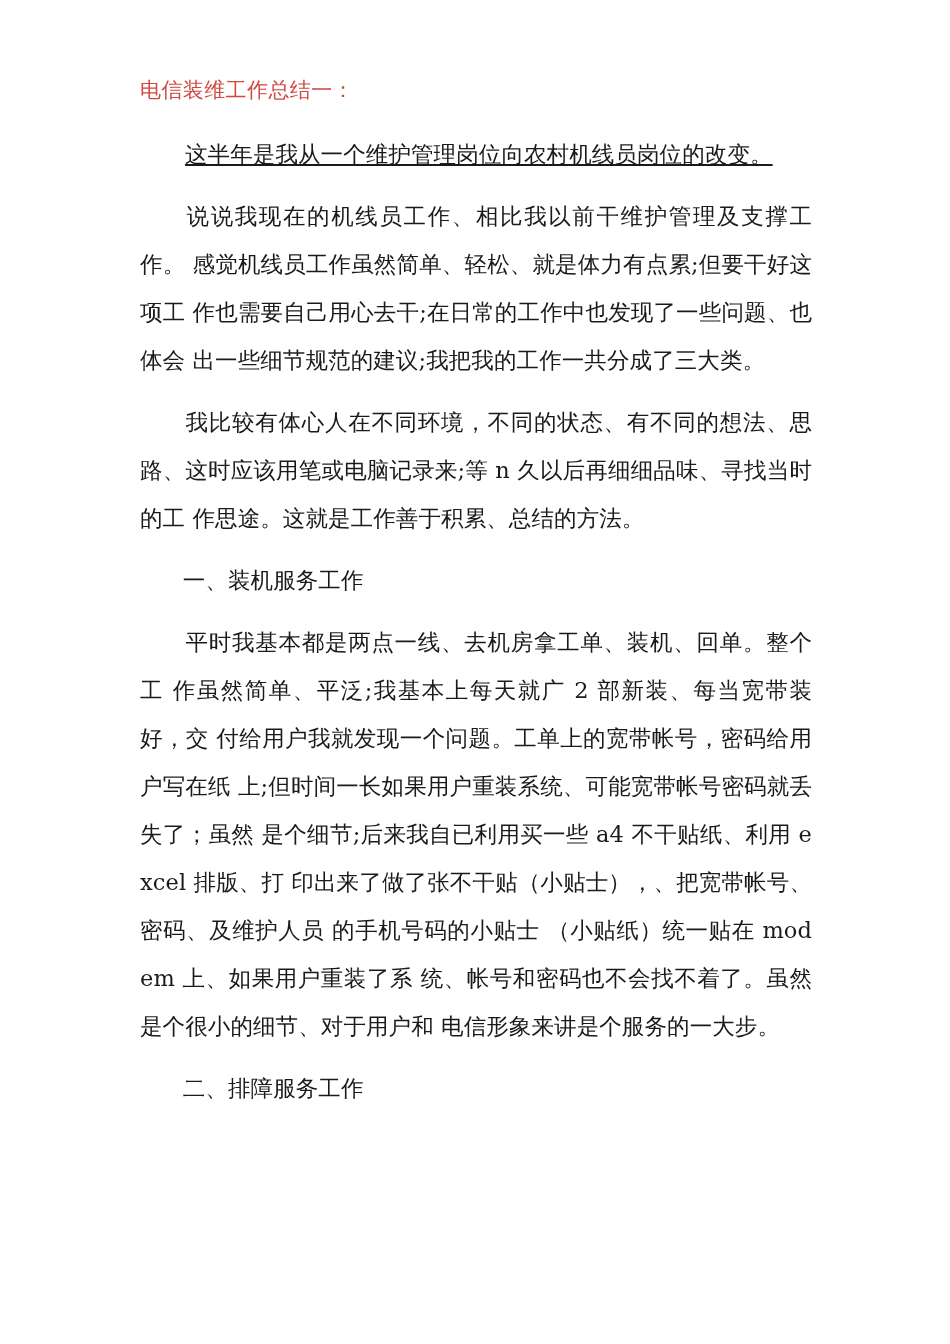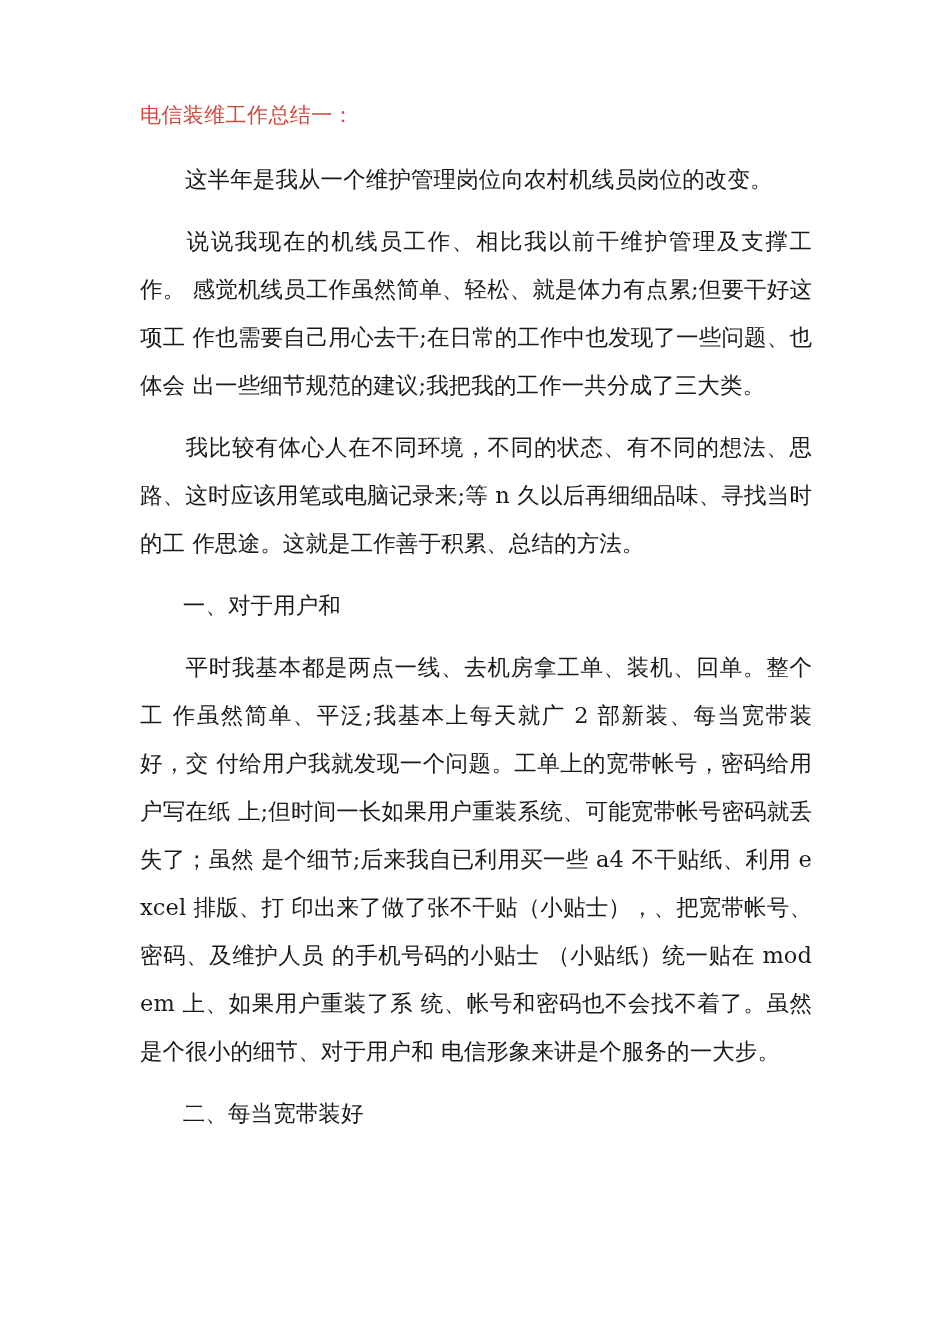--- a/index.html
+++ b/index.html
@@ -24,37 +24,38 @@
     position: absolute;
     left: 140px;
     top: 0;
     width: 672px;
   }
   .doc-title {
     color: #d0473f;
     font-size: 21px;
     line-height: 30px;
     margin: 0;
-    padding-top: 100px;
+    padding-top: 75px;
     font-weight: normal;
     letter-spacing: 0.4px;
     white-space: pre;
   }
   .para {
     font-size: 22.5px;
     line-height: 48px;
     margin: 0;
     text-align: justify;
     text-justify: inter-ideograph;
     white-space: pre-wrap;
     word-break: break-all;
     letter-spacing: 0.1px;
   }
   .para.first-body {
     margin-top: 25px;
+    text-decoration: underline;
   }
   .para.gap {
     margin-top: 14px;
   }
   .para.heading-line {
     margin-top: 14px;
   }
   .indent {
     display: inline-block;
     width: 2em;
@@ -71,21 +72,21 @@
   <div class="content">
 
     <div class="doc-title">电信装维工作总结一：</div>
 
     <p class="para first-body"><span class="indent"></span><span>这半年是我从一个维护管理岗位向农村机线员岗位的改变。</span></p>
 
     <p class="para gap"><span class="indent"></span><span>说说我现在的机线员工作、相比我以前干维护管理及支撑工作。 感觉机线员工作虽然简单、轻松、就是体力有点累;但要干好这项工 作也需要自己用心去干;在日常的工作中也发现了一些问题、也体会 出一些细节规范的建议;我把我的工作一共分成了三大类。</span></p>
 
     <p class="para gap"><span class="indent"></span><span>我比较有体心人在不同环境，不同的状态、有不同的想法、思路、这时应该用笔或电脑记录来;等 n 久以后再细细品味、寻找当时的工 作思途。这就是工作善于积累、总结的方法。</span></p>
 
-    <p class="para heading-line"><span class="indent-sm"></span><span>一、对于用户和</span></p>
+    <p class="para heading-line"><span class="indent-sm"></span><span>一、装机服务工作</span></p>
 
     <p class="para gap"><span class="indent"></span><span>平时我基本都是两点一线、去机房拿工单、装机、回单。整个工 作虽然简单、平泛;我基本上每天就广 2 部新装、每当宽带装好，交 付给用户我就发现一个问题。工单上的宽带帐号，密码给用户写在纸 上;但时间一长如果用户重装系统、可能宽带帐号密码就丢失了；虽然 是个细节;后来我自已利用买一些 a4 不干贴纸、利用 excel 排版、打 印出来了做了张不干贴（小贴士），、把宽带帐号、密码、及维护人员 的手机号码的小贴士 （小贴纸）统一贴在 modem 上、如果用户重装了系 统、帐号和密码也不会找不着了。虽然是个很小的细节、对于用户和 电信形象来讲是个服务的一大步。</span></p>
 
-    <p class="para heading-line"><span class="indent-sm"></span><span>二、每当宽带装好</span></p>
+    <p class="para heading-line"><span class="indent-sm"></span><span>二、排障服务工作</span></p>
 
 
   </div>
 </div>
 
 </body></html>

